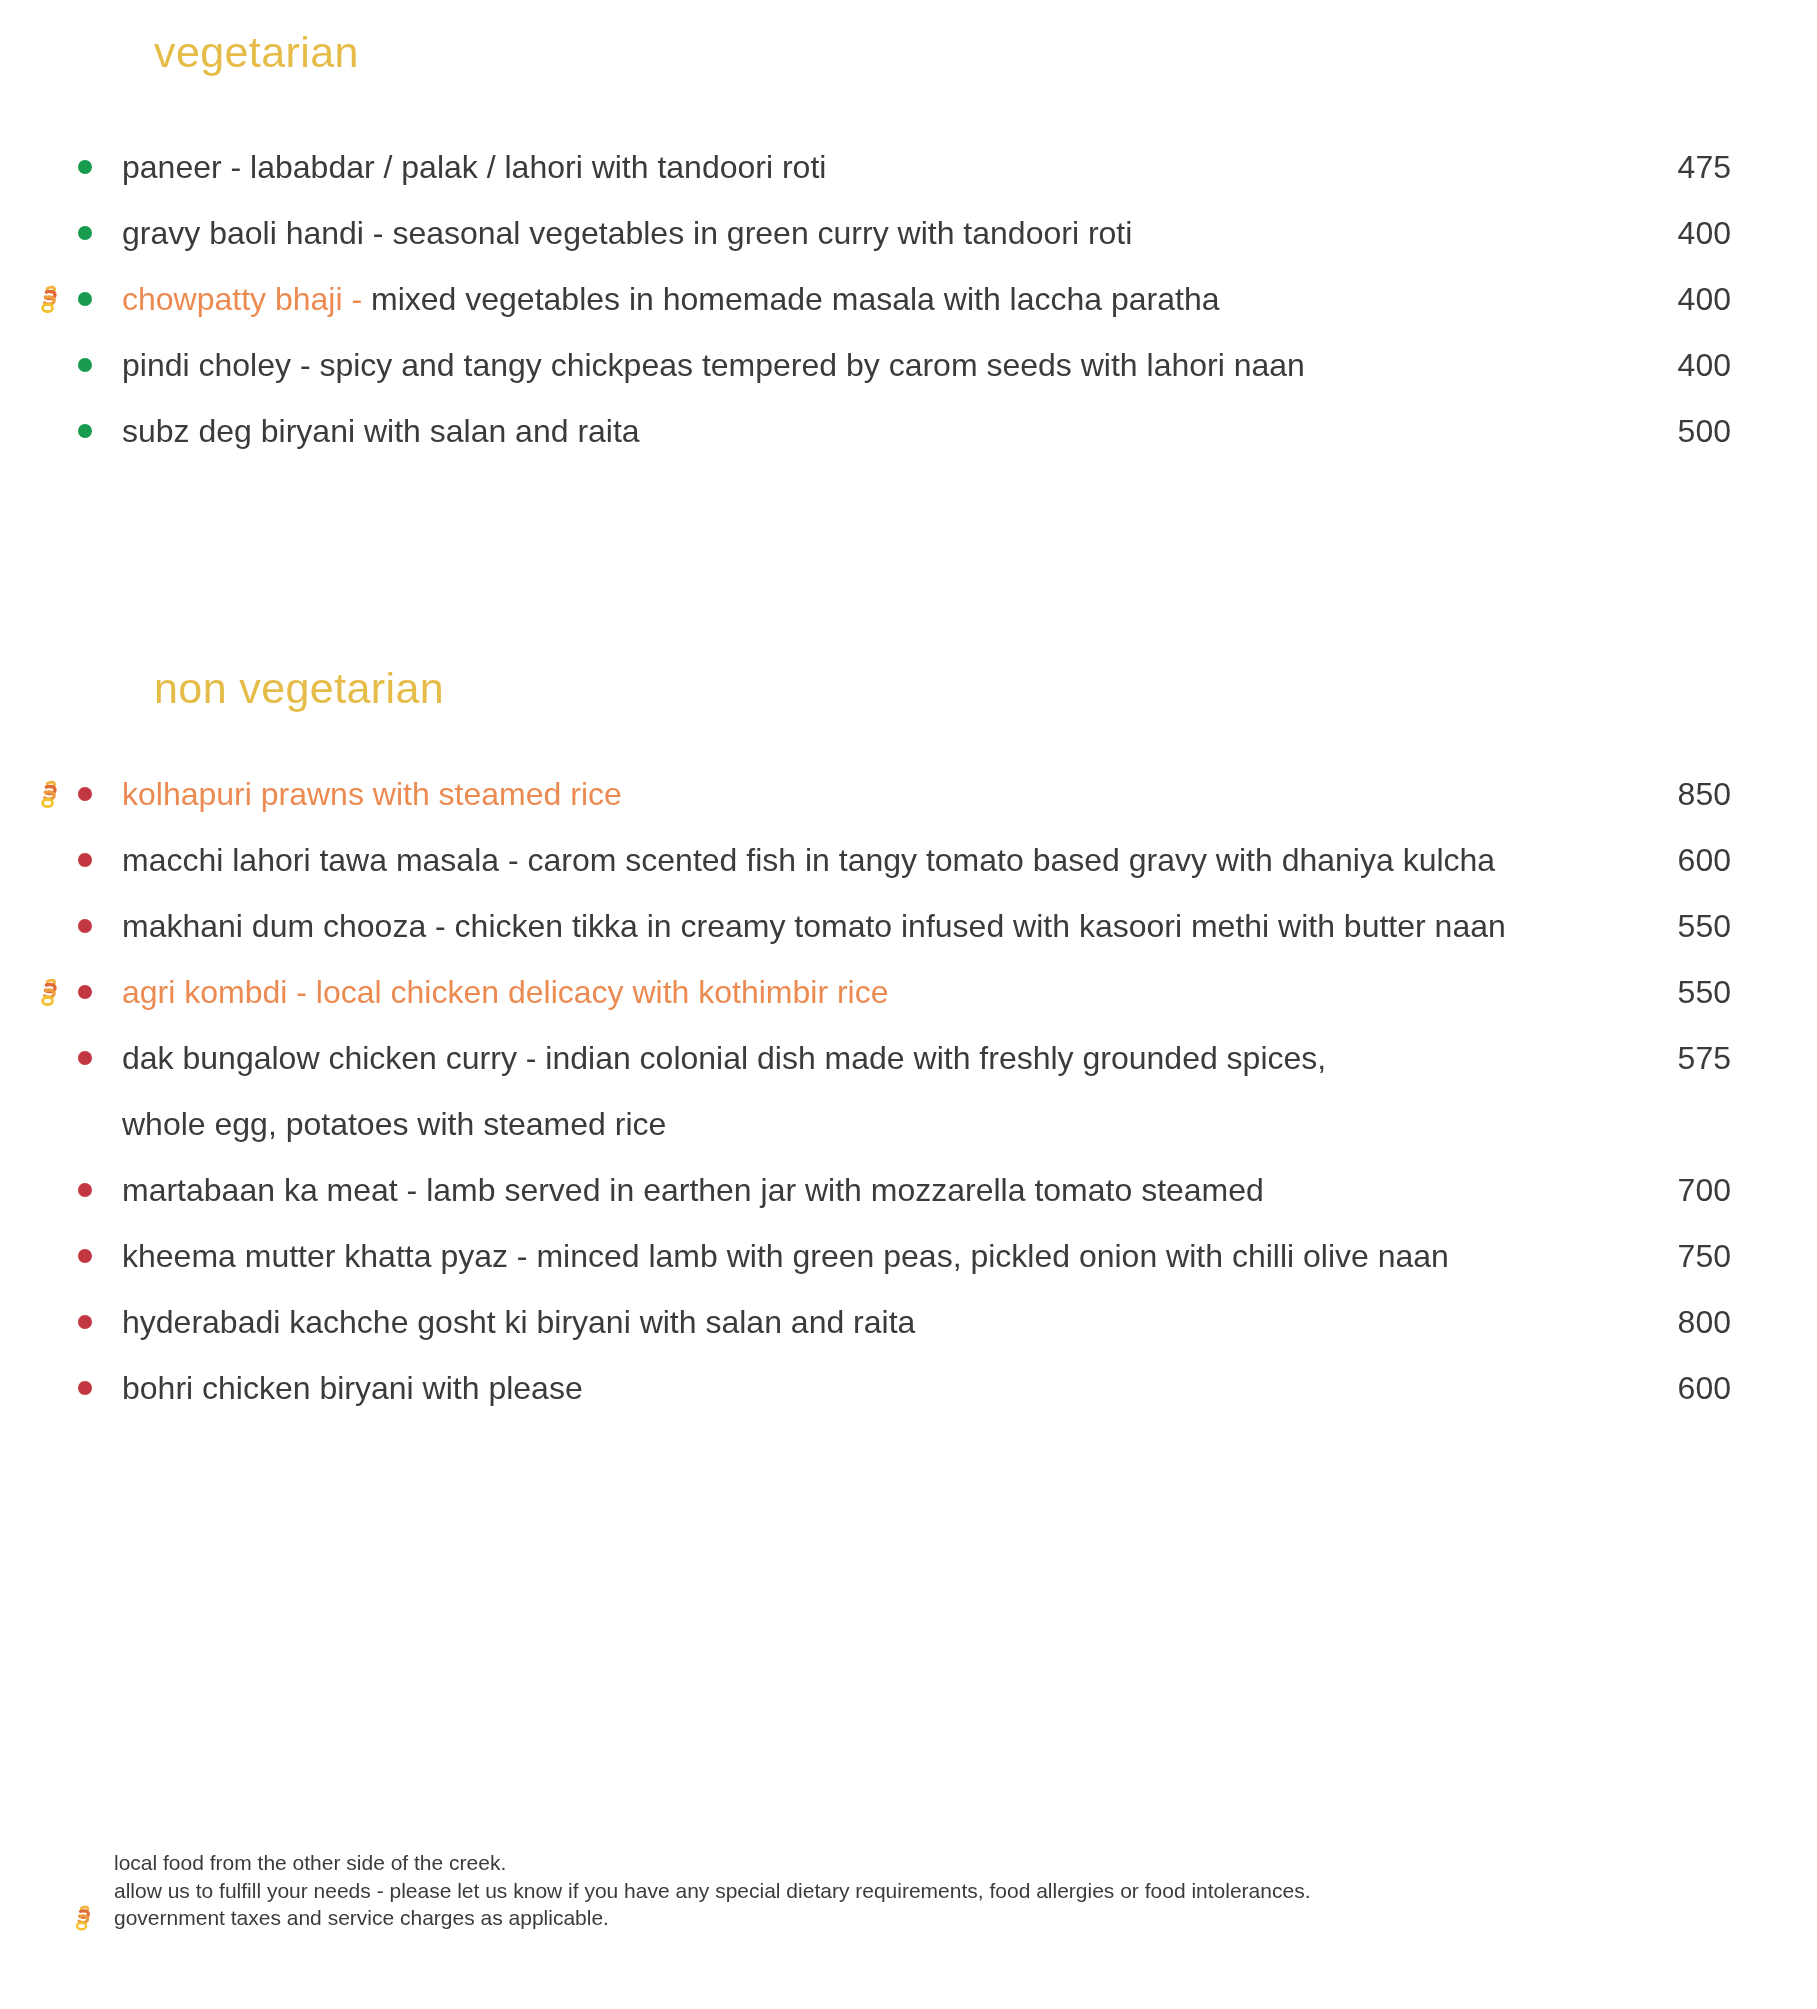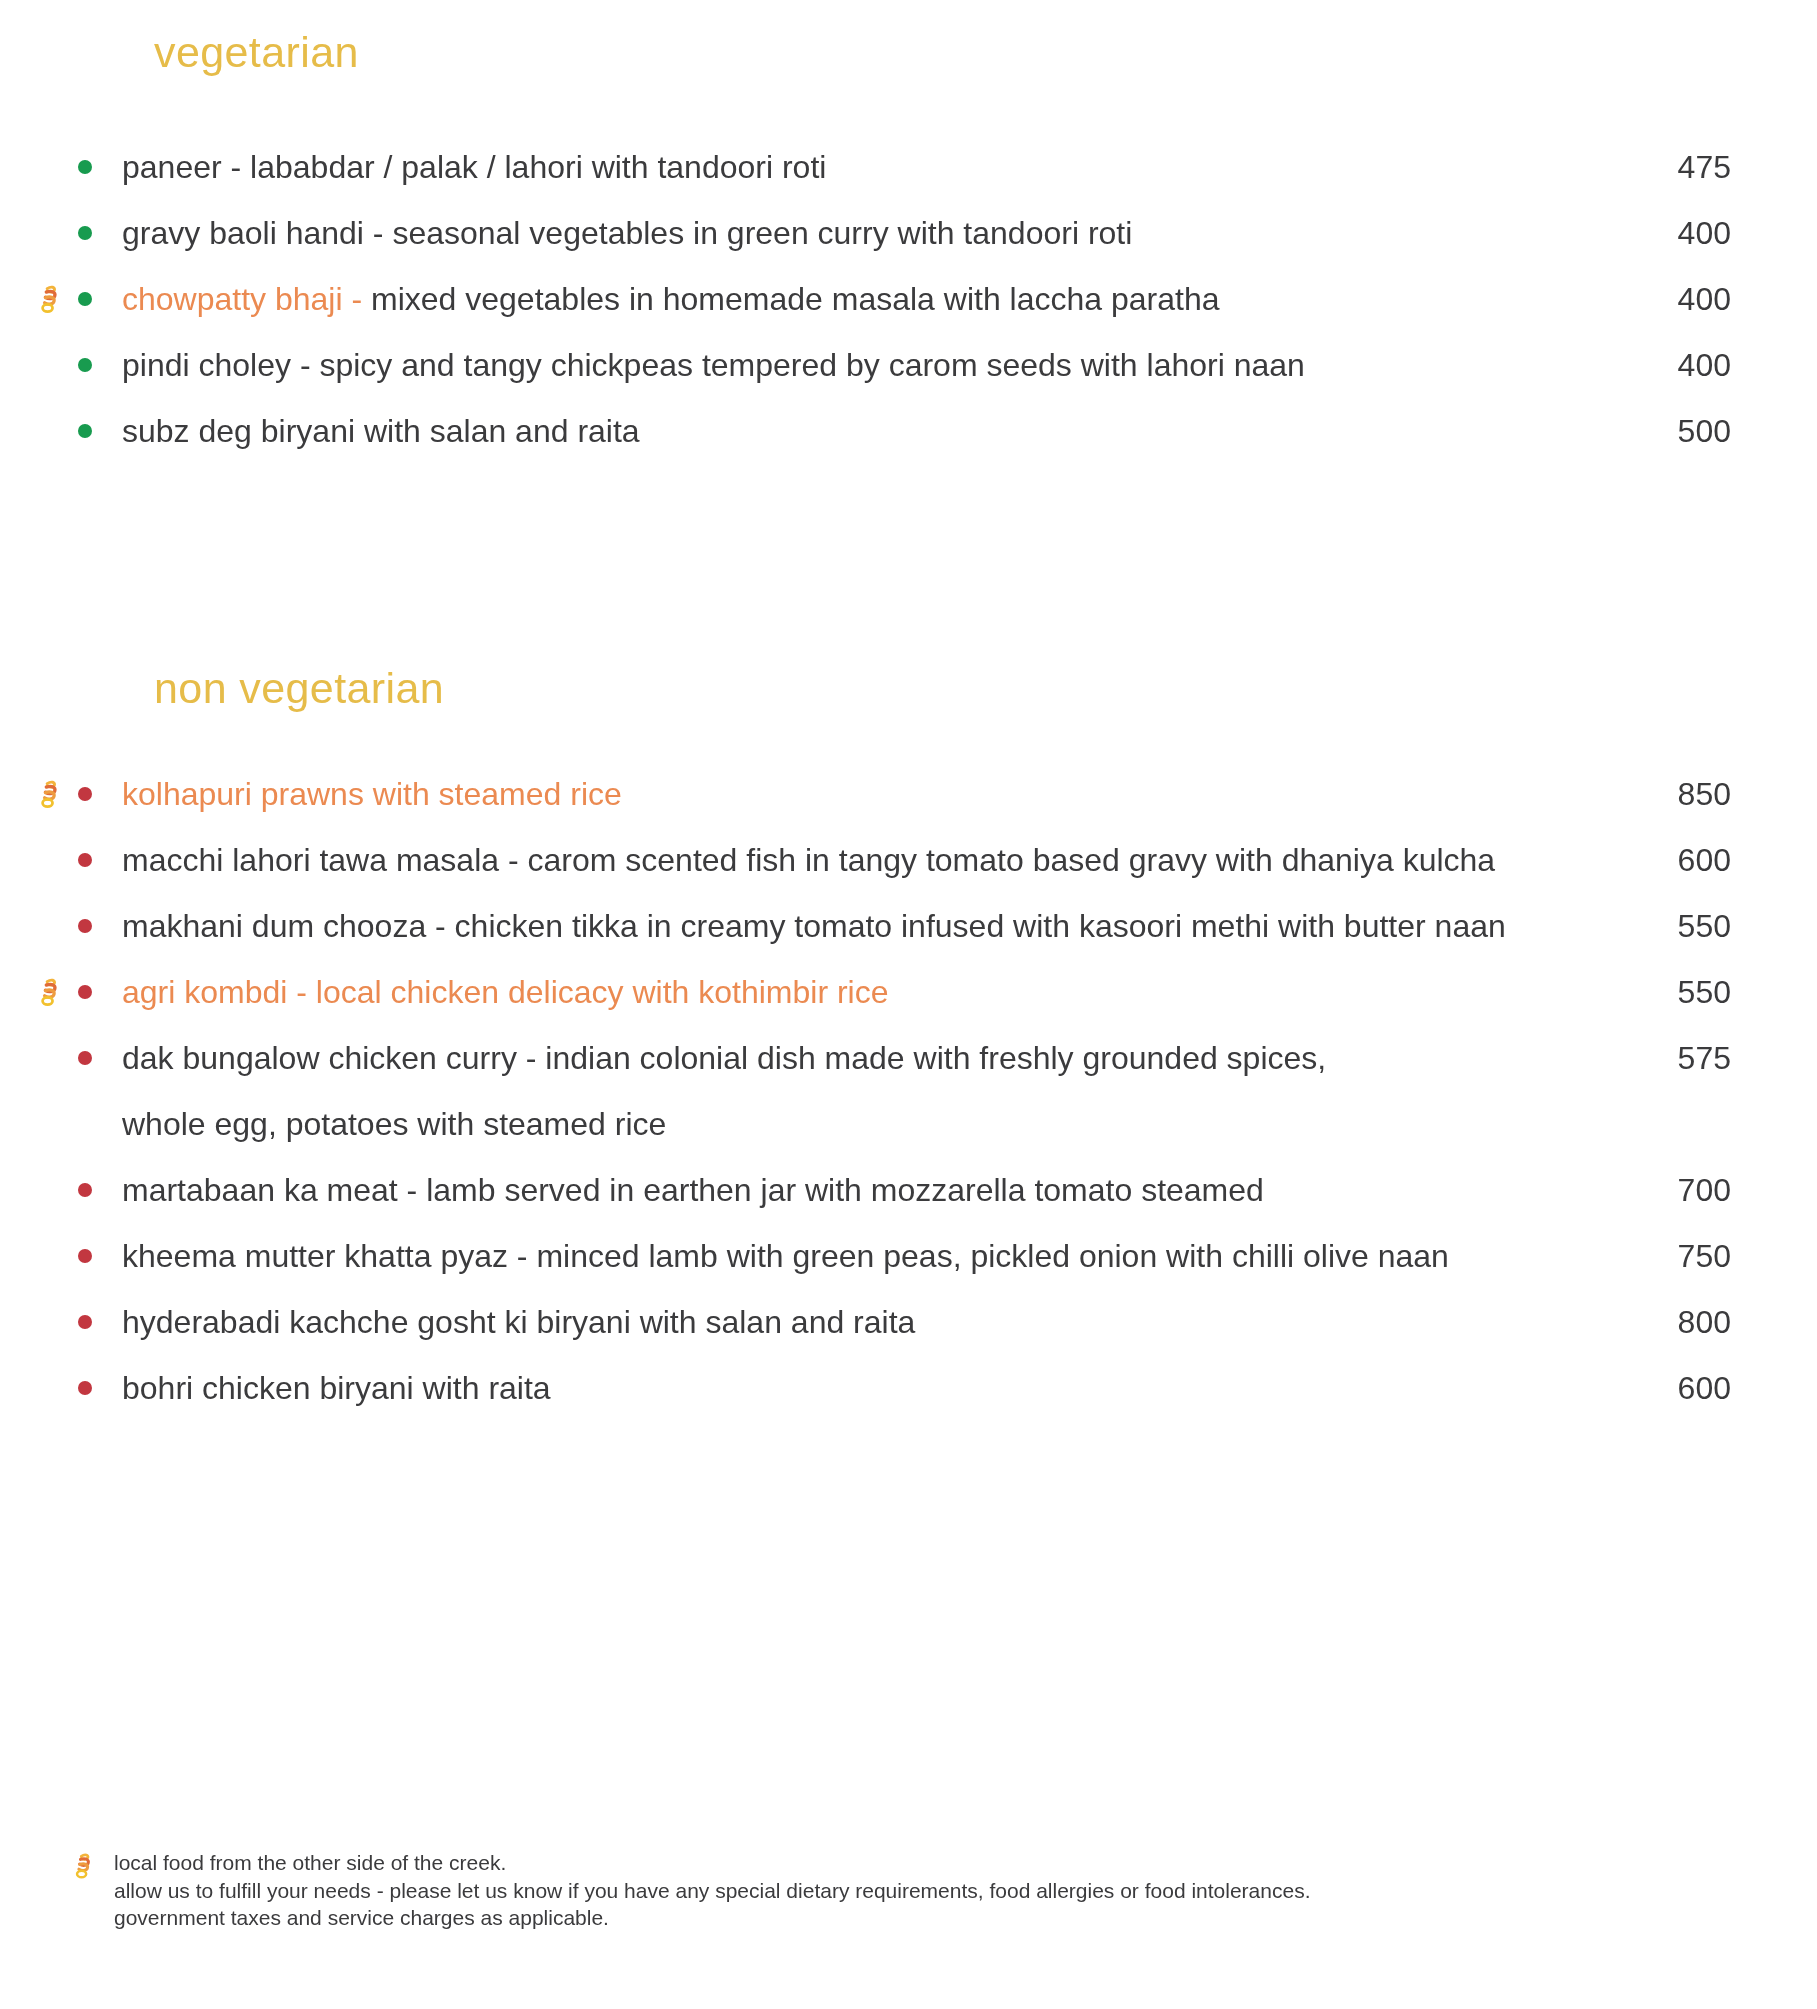--- a/index.html
+++ b/index.html
@@ -23,21 +23,21 @@
   .dot { width:13.8px; height:13.8px; border-radius:50%; display:inline-block; }
   .dot-green { background:#189B4F; }
   .dot-red   { background:#C23740; }
 
   .text { flex:1; font-size:32px; color:#3B3B3D; white-space:nowrap; overflow:hidden; }
   .text .orange { color:#EB8A51; }
   .price { font-size:32px; color:#3B3B3D; text-align:right; min-width:75px; }
 
   .spiral { width:24px; height:30px; display:block; }
 
-  .footer { position:absolute; left:71px; top:1849px; display:flex; align-items:flex-start; }
+  .footer { position:absolute; left:71px; top:1849px; display:flex; align-items:flex-end; }
   .footer .spiral { width:22px; height:27.5px; margin-top:3.2px; }
   .footer-text { margin-left:21px; font-size:21px; color:#3B3B3D; line-height:27.5px; }
 </style>
 </head>
 <body>
 
 <svg width="0" height="0" style="position:absolute" aria-hidden="true">
   <defs>
     <g id="spiral-glyph" fill="none" stroke-linecap="round">
       <path d="M13 5 c5 -3.5 9.5 -1.5 8.5 1.5 c-0.8 2.6 -5.5 3 -8.5 1.2" stroke="#F3B33A" stroke-width="3.4"></path>
@@ -195,21 +195,21 @@
         </span>
       <span class="text"><span class="orange"></span><span>hyderabadi kachche gosht ki biryani with salan and raita</span></span>
       <span class="price">800</span>
     </div>
 
     <div class="row">
       <span class="icon-slot"></span>
       <span class="dot-slot">
           <span class="dot dot-red"></span>
         </span>
-      <span class="text"><span class="orange"></span><span>bohri chicken biryani with raita</span></span>
+      <span class="text"><span class="orange"></span><span>bohri chicken biryani with please</span></span>
       <span class="price">600</span>
     </div>
 
   </div>
 
   <div class="footer">
     <svg class="spiral" viewBox="0 0 28 34">
         <use href="#spiral-glyph"></use>
       </svg>
     <div class="footer-text">

